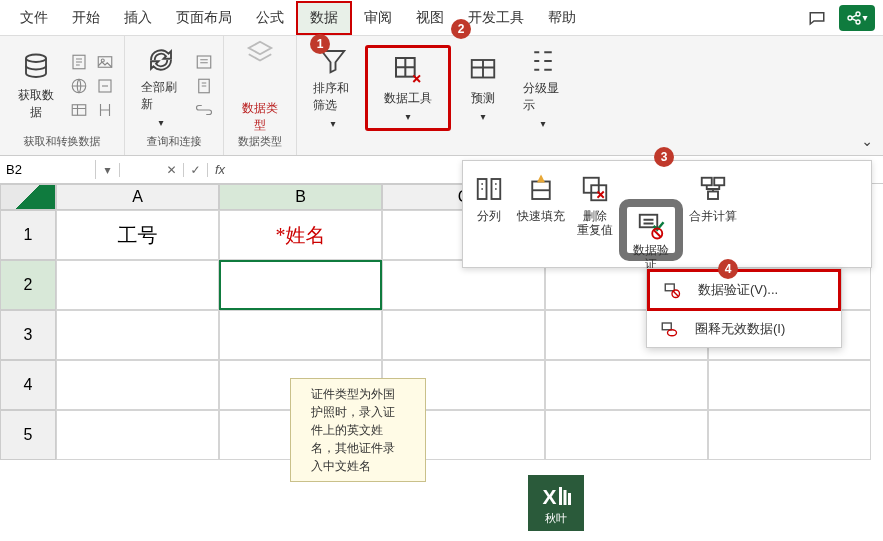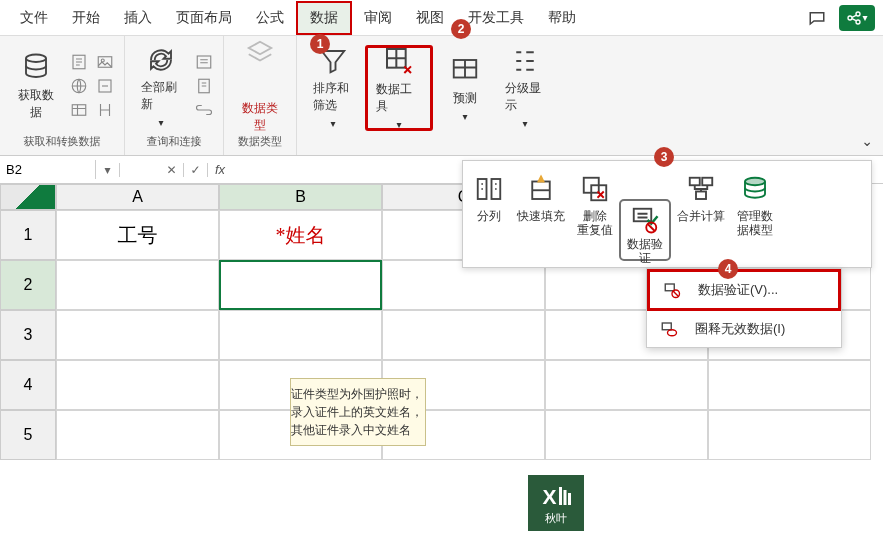--- a/index.html
+++ b/index.html
@@ -40,27 +40,27 @@
 .col-h.sel { background: #d8e8d8; }
 .rows { }
 .row { display: flex; height: 50px; }
 .row-h { width: 56px; text-align: center; font-size: 16px; background: #f0f0f0; border: 1px solid #ccc; line-height: 48px; }
 .row-h.sel { background: #d8e8d8; }
 .cell { flex: 0 0 163px; border: 1px solid #d4d4d4; font-size: 20px; text-align: center; line-height: 48px; }
 .cell.red { color: #c00; }
 .cell.active { border: 2px solid #0f7b3e; }
 .cell.header-cell { background: #fff; font-family: "SimSun", serif; }
 
-.tooltip { position: absolute; left: 290px; top: 378px; width: 136px; background: #fffbe6; border: 1px solid #c9c08a; padding: 6px 0; font-size: 12px; line-height: 1.5; color: #333; z-index: 20; }
+.tooltip { position: absolute; left: 290px; top: 378px; width: 136px; background: #fffbe6; border: 1px solid #c9c08a; padding: 6px 20px; font-size: 12px; line-height: 1.5; color: #333; z-index: 20; }
 
 .dropdown-ribbon { position: absolute; left: 462px; top: 160px; width: 410px; height: 108px; background: #fff; border: 1px solid #ccc; box-shadow: 0 2px 6px rgba(0,0,0,0.15); display: flex; padding: 6px 4px; z-index: 30; }
 .drbtn { display: flex; flex-direction: column; align-items: center; justify-content: flex-start; padding: 4px 6px; font-size: 12px; color: #333; gap: 2px; }
 .drbtn .ico { width: 32px; height: 36px; display: flex; align-items: center; justify-content: center; }
 .drbtn.disabled { color: #aaa; }
-.drbtn.hl { border: 2px solid #737373; border-radius: 5px; margin-top: 32px; }
+.drbtn.hl { border: 8px solid #737373; border-radius: 10px; margin-top: 32px; }
 .drbtn .lbl { text-align: center; line-height: 1.2; }
 
 .submenu { position: absolute; left: 646px; top: 268px; width: 196px; background: #fff; border: 1px solid #ccc; box-shadow: 0 2px 8px rgba(0,0,0,0.2); z-index: 40; }
 .submenu-item { display: flex; align-items: center; gap: 16px; padding: 8px 12px; font-size: 13px; color: #333; }
 .submenu-item .mico { width: 20px; height: 20px; display:flex; align-items:center; justify-content:center; }
 .submenu-item.hl { border: 3px solid #c00; }
 
 .logo { position: absolute; left: 528px; top: 475px; width: 56px; height: 56px; background: #2a5a3a; display:flex; flex-direction:column; align-items:center; justify-content:center; color:#fff; font-size:11px; z-index:15; }
 </style>
 </head>
@@ -214,21 +214,21 @@
     <div class="ribbon-group-body">
       <div class="rbtn large">
         <div class="rbtn-ico">
             <svg width="30" height="30" viewBox="0 0 24 24" fill="none" stroke="#444" stroke-width="1.5">
               <path d="M3 4h18l-7 9v6l-4 2v-8z"></path>
             </svg>
           </div>
         <span>排序和筛选</span>
         <span style="font-size:10px">▾</span>
       </div>
-      <div class="rbtn large ribbon-highlight" style="width:68px">
+      <div class="rbtn large ribbon-highlight" style="width:86px">
         <div class="rbtn-ico">
             <svg width="34" height="34" viewBox="0 0 24 24" fill="none" stroke="#444" stroke-width="1.5">
               <rect x="3" y="3" width="14" height="14"></rect>
               <path d="M3 10h14M10 3v14"></path>
               <path d="M16 16l5 5M21 16l-5 5" stroke="#c00"></path>
             </svg>
           </div>
         <span>数据工具</span>
         <span style="font-size:10px">▾</span>
       </div>
@@ -305,31 +305,20 @@
   <div class="drbtn">
     <div class="ico">
         <svg width="30" height="30" viewBox="0 0 24 24" fill="none" stroke="#444" stroke-width="1.5">
           <rect x="3" y="3" width="8" height="6"></rect>
           <rect x="13" y="3" width="8" height="6"></rect>
           <rect x="8" y="14" width="8" height="6"></rect>
           <path d="M7 9v3h10V9M12 12v2"></path>
         </svg>
       </div>
     <div class="lbl">合并计算</div>
-  </div>
-  <div class="drbtn">
-    <div class="ico">
-        <svg width="30" height="30" viewBox="0 0 24 24" fill="none" stroke="#0a7b3e" stroke-width="1.5">
-          <ellipse cx="12" cy="6" rx="8" ry="3" fill="#0a7b3e" fill-opacity="0.3"></ellipse>
-          <path d="M4 6v10c0 1.7 3.6 3 8 3s8-1.3 8-3V6"></path>
-          <path d="M4 11c0 1.7 3.6 3 8 3s8-1.3 8-3"></path>
-        </svg>
-      </div>
-    <div class="lbl" style="white-space:pre-line">管理数
-据模型</div>
   </div>
 </div>
 
 <div class="submenu">
   <div class="submenu-item hl">
     <div class="mico">
         <svg width="18" height="18" viewBox="0 0 24 24" fill="none" stroke="#444" stroke-width="1.8">
           <rect x="3" y="4" width="12" height="9"></rect>
           <circle cx="17" cy="17" r="5" stroke="#c00"></circle>
           <path d="M13 13l8 8" stroke="#c00"></path>

